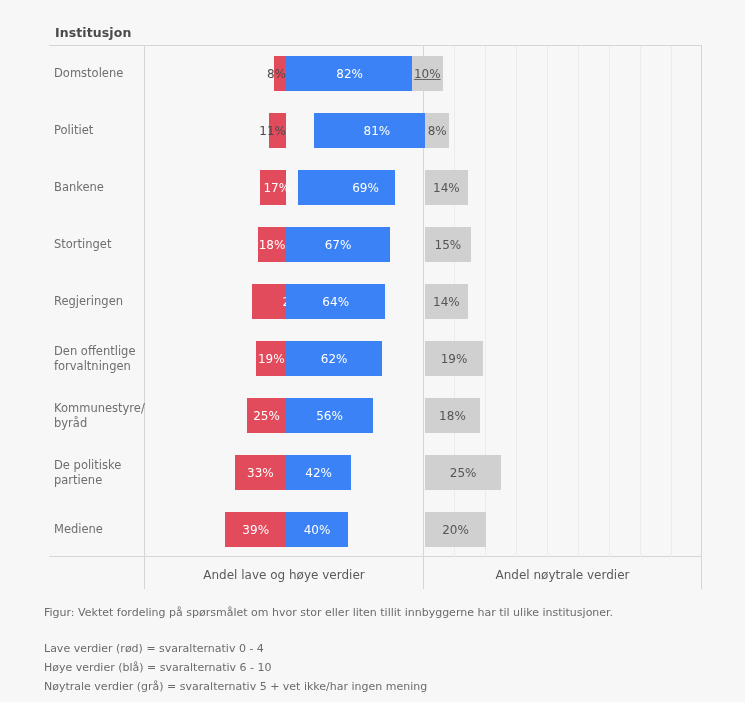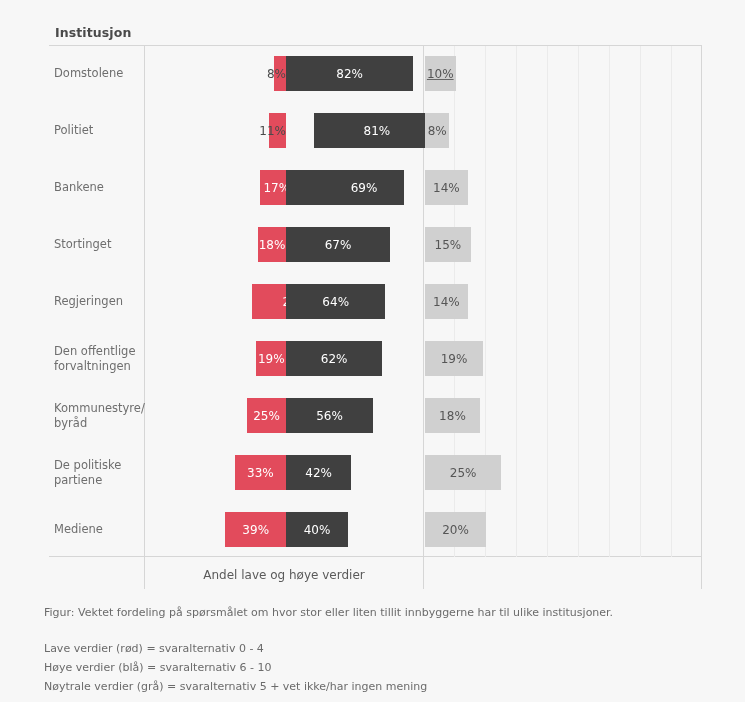--- a/index.html
+++ b/index.html
@@ -101,21 +101,21 @@
     height: 35px;
     display: flex;
     align-items: center;
     box-sizing: border-box;
   }
   .bar-neg {
     background: #e24b5c;
     justify-content: center;
   }
   .bar-pos {
-    background: #404040;
+    background: #3b82f6;
     justify-content: center;
   }
   .bar-neu {
     background: #d0d0d0;
     justify-content: center;
   }
   .bar-val {
     font-size: 12px;
     color: #ffffff;
     white-space: nowrap;
@@ -187,21 +187,21 @@
       <div class="row" style="top: 45px;">
         <div class="row-label">
           <span><span>Domstolene</span></span>
         </div>
         <div class="bar-neg narrow" style="left: 273.576px; width: 12.424px;">
           <span class="bar-val">8%</span>
         </div>
         <div class="bar-pos" style="left: 286px; width: 127.346px;">
           <span class="bar-val">82%</span>
         </div>
-        <div class="bar-neu" style="left: 425px; width: 30.5px; text-decoration: underline;">
+        <div class="bar-neu" style="left: 412px; width: 30.5px; text-decoration: underline;">
           <span class="bar-val">10%</span>
         </div>
       </div>
       <div class="row" style="top: 102px;">
         <div class="row-label">
           <span><span>Politiet</span></span>
         </div>
         <div class="bar-neg narrow" style="left: 268.917px; width: 17.083px;">
           <span class="bar-val">11%</span>
         </div>
@@ -212,21 +212,21 @@
           <span class="bar-val">8%</span>
         </div>
       </div>
       <div class="row" style="top: 159px;">
         <div class="row-label">
           <span><span>Bankene</span></span>
         </div>
         <div class="bar-neg" style="left: 259.599px; width: 26.401px; padding-left: 8px;">
           <span class="bar-val">17%</span>
         </div>
-        <div class="bar-pos" style="left: 286px; width: 118px; padding-left: 38px;">
+        <div class="bar-pos" style="left: 298px; width: 97px; padding-left: 38px;">
           <span class="bar-val">69%</span>
         </div>
         <div class="bar-neu" style="left: 425px; width: 42.7px;">
           <span class="bar-val">14%</span>
         </div>
       </div>
       <div class="row" style="top: 216px;">
         <div class="row-label">
           <span><span>Stortinget</span></span>
         </div>
@@ -306,20 +306,21 @@
         <div class="bar-pos" style="left: 286px; width: 62.12px;">
           <span class="bar-val">40%</span>
         </div>
         <div class="bar-neu" style="left: 425px; width: 61px;">
           <span class="bar-val">20%</span>
         </div>
       </div>
     </div>
 
   <div class="axis-caption left">Andel lave og høye verdier</div>
+  <div class="axis-caption right">Andel nøytrale verdier</div>
 
   <div class="footnotes">
     <div class="fn-main">Figur: Vektet fordeling på spørsmålet om hvor stor eller liten tillit innbyggerne har til ulike institusjoner.</div>
     <span class="fn-line">Lave verdier (rød) = svaralternativ 0 - 4</span>
     <span class="fn-line">Høye verdier (blå) = svaralternativ 6 - 10</span>
     <span class="fn-line">Nøytrale verdier (grå) = svaralternativ 5 + vet ikke/har ingen mening</span>
   </div>
 
 </div>
 

